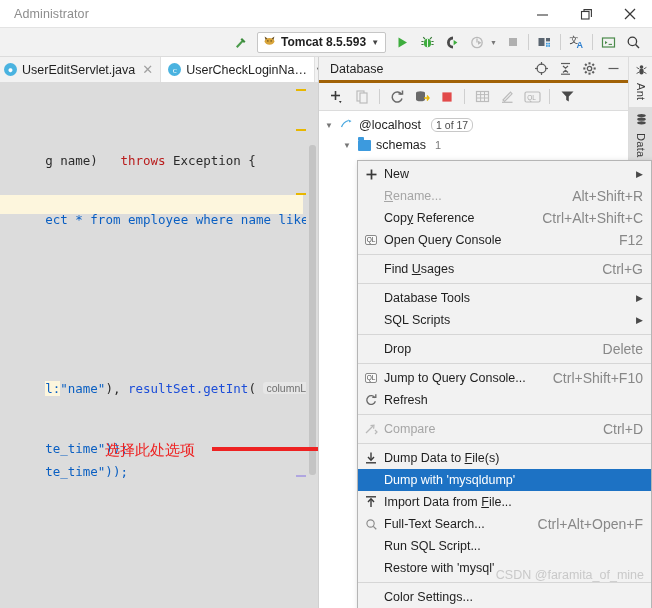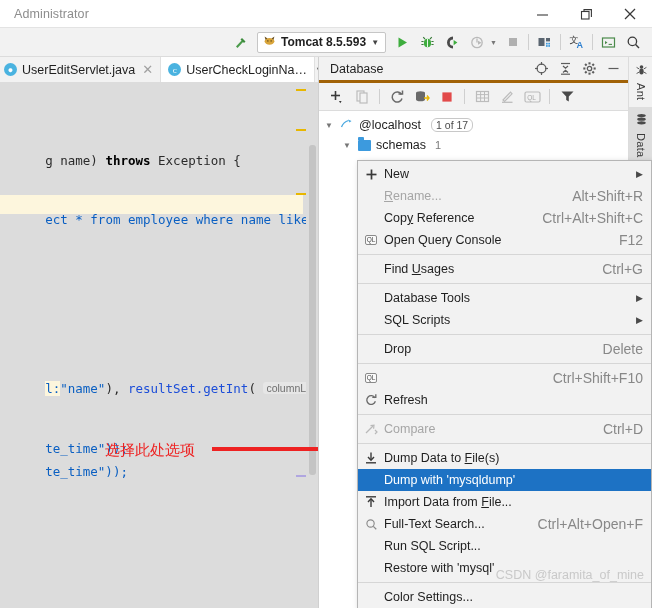--- a/index.html
+++ b/index.html
@@ -66,21 +66,21 @@
 
   
   .editor {
     position: absolute; left: 0; top: 83px; width: 318px; height: 525px;
     background: #dcdcdc; overflow: hidden;
   }
   .code-line {
     position: absolute; left: 0; white-space: pre;
     font-family: "DejaVu Sans Mono", monospace; font-size: 12.5px;
   }
-  .kw { color: #000000; font-weight: bold; }
+  .kw { color: #b91c1c; font-weight: normal; margin-left: 15px; }
   .plain { color: #2b2b2b; }
   .str { color: #0a5fc2; }
   .bold { font-weight: normal; color: #1d4ed8; }
   .sqlrow {
     position: absolute; left: 0; width: 303px; background: #fdf6dd;
   }
   .hintchip {
     display: inline-block; background: #e6e6e6; border-radius: 3px;
     color: #6f6f6f; font-size: 10.5px; padding: 0 3px;
     font-family: "Liberation Sans", sans-serif; vertical-align: 1px;
@@ -553,20 +553,21 @@
       <div class="mi">
         <span class="mi-ic"></span>
         <span class="mi-label">Drop</span>
         <span class="mi-key">Delete</span>
       </div>
       <div class="msep"></div>
       <div class="mi">
         <span class="mi-ic">
           <span class="ql-ic">QL</span>
         </span>
+        <span class="mi-label">Jump to Query Console...</span>
         <span class="mi-key">Ctrl+Shift+F10</span>
       </div>
       <div class="mi">
         <span class="mi-ic">
           <svg width="14" height="14" viewBox="0 0 16 16">
             <path d="M12.5 5.5 A5 5 0 1 0 13 9.5" fill="none" stroke="#6a6a6a" stroke-width="1.5"></path>
             <path d="M9.5 5 L13.5 5 L13.5 1.4" fill="none" stroke="#6a6a6a" stroke-width="1.5"></path>
           </svg>
         </span>
         <span class="mi-label">Refresh</span>

